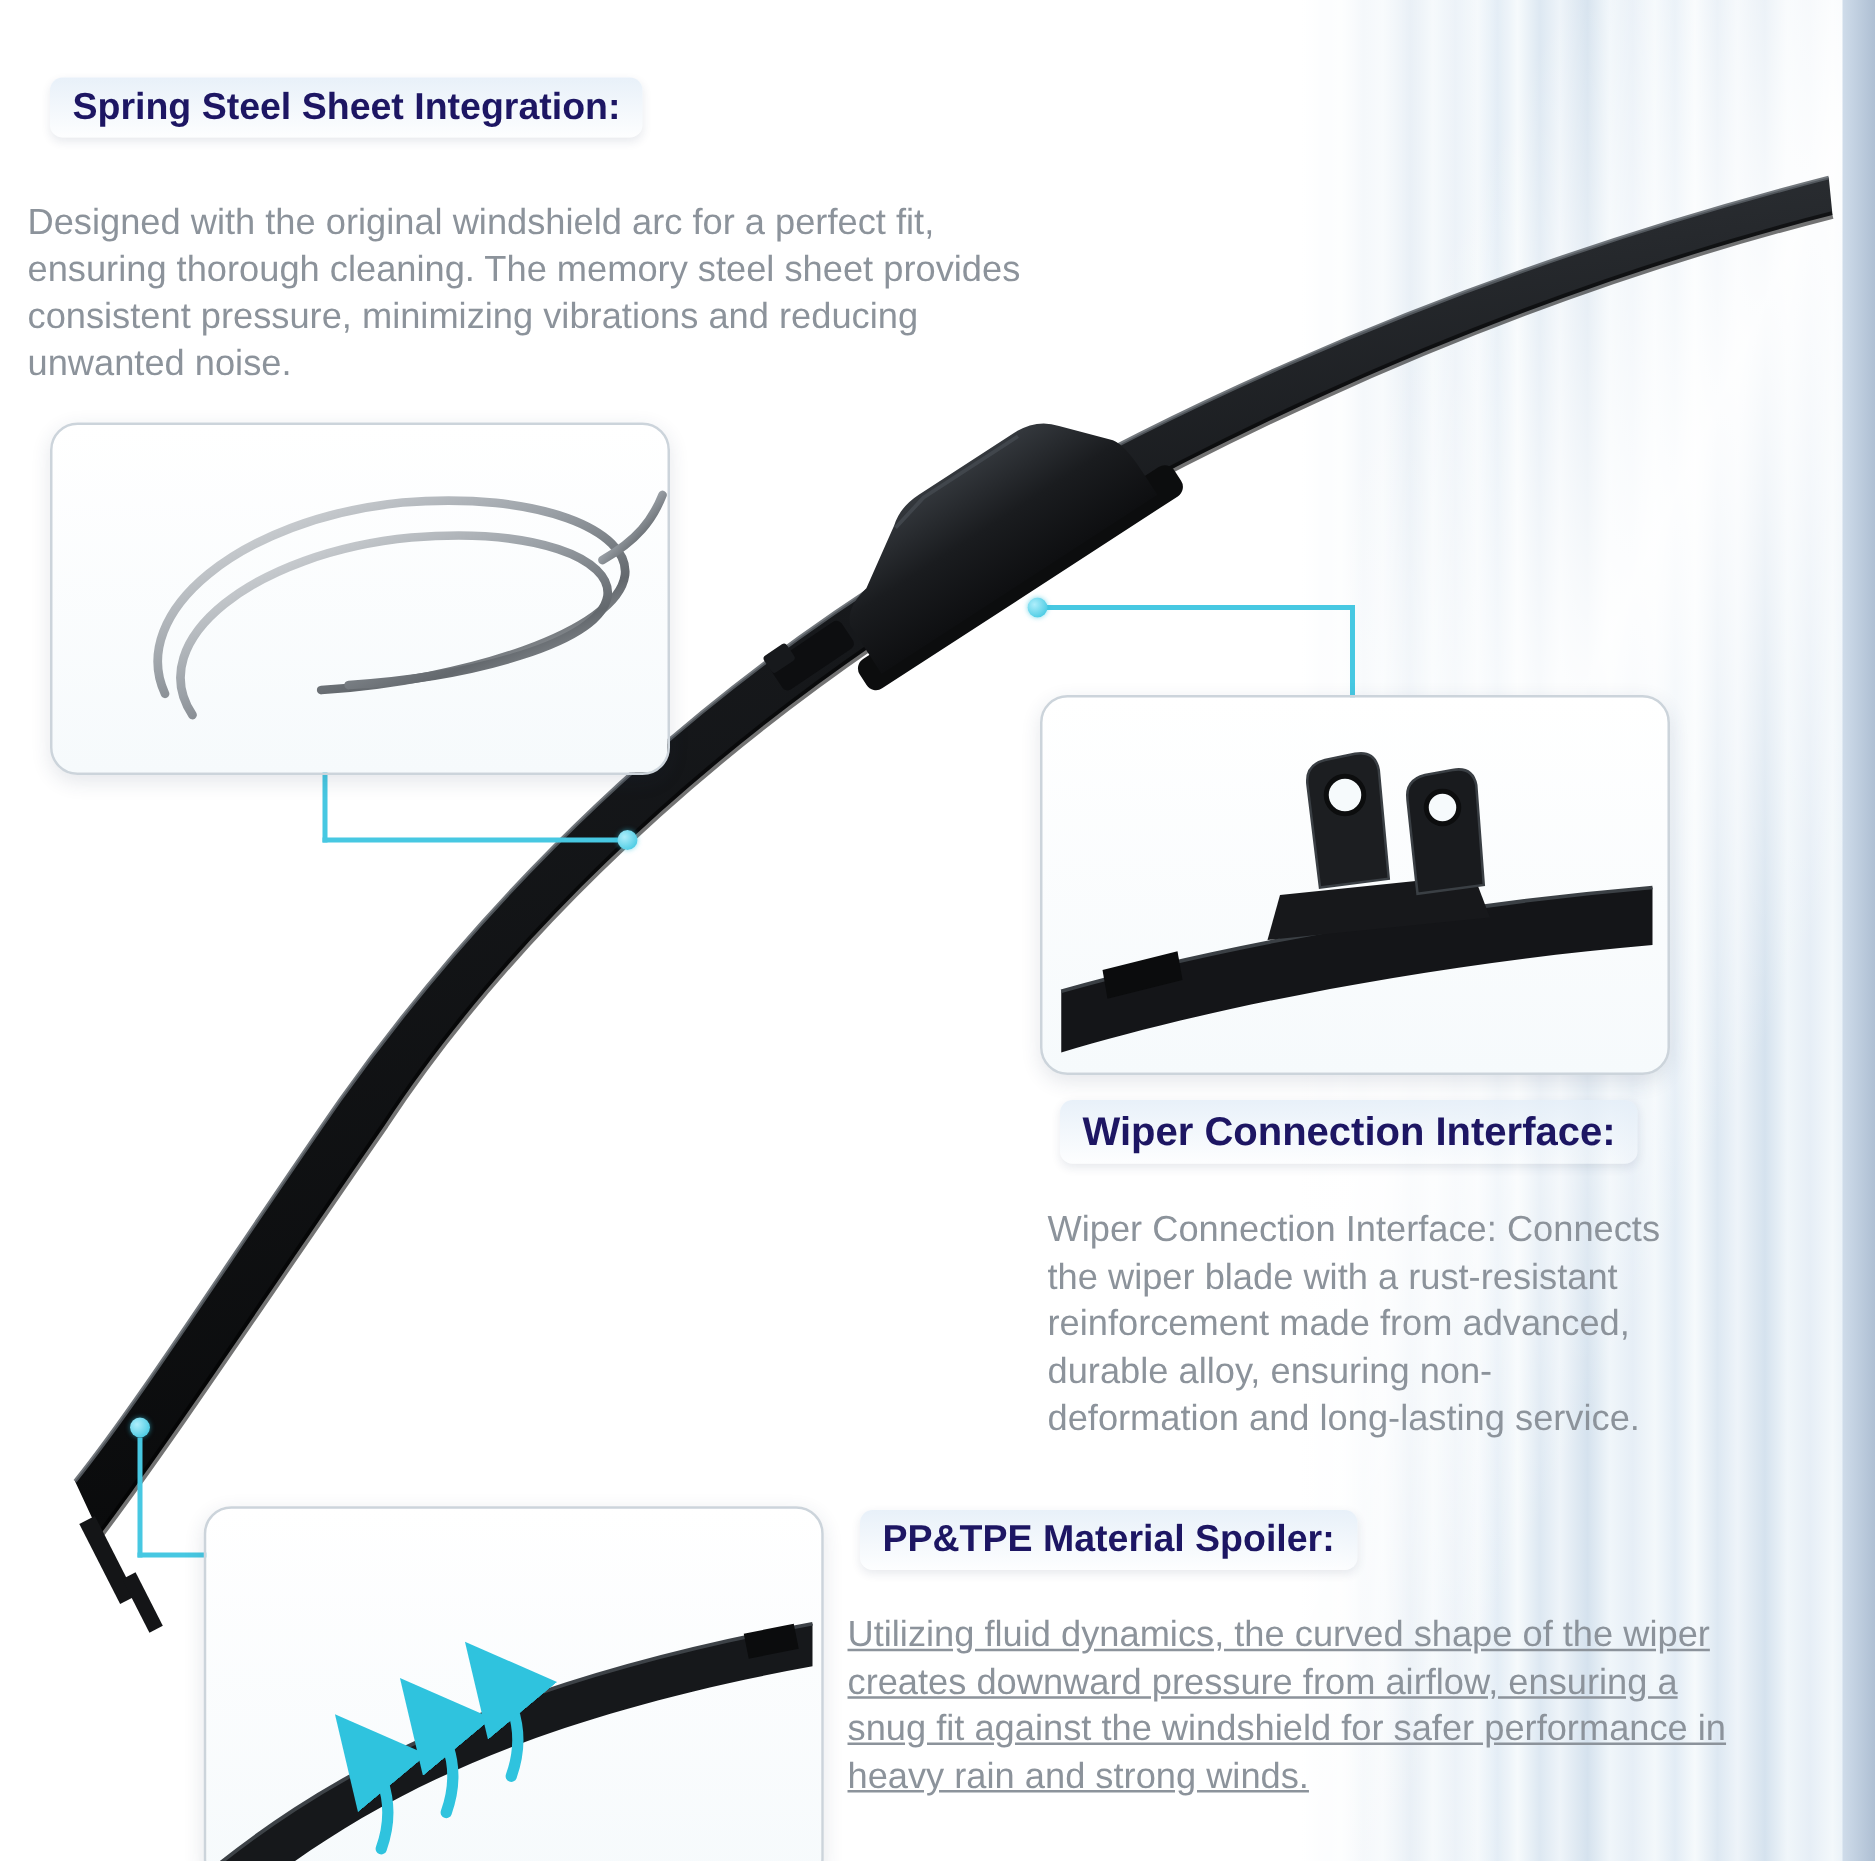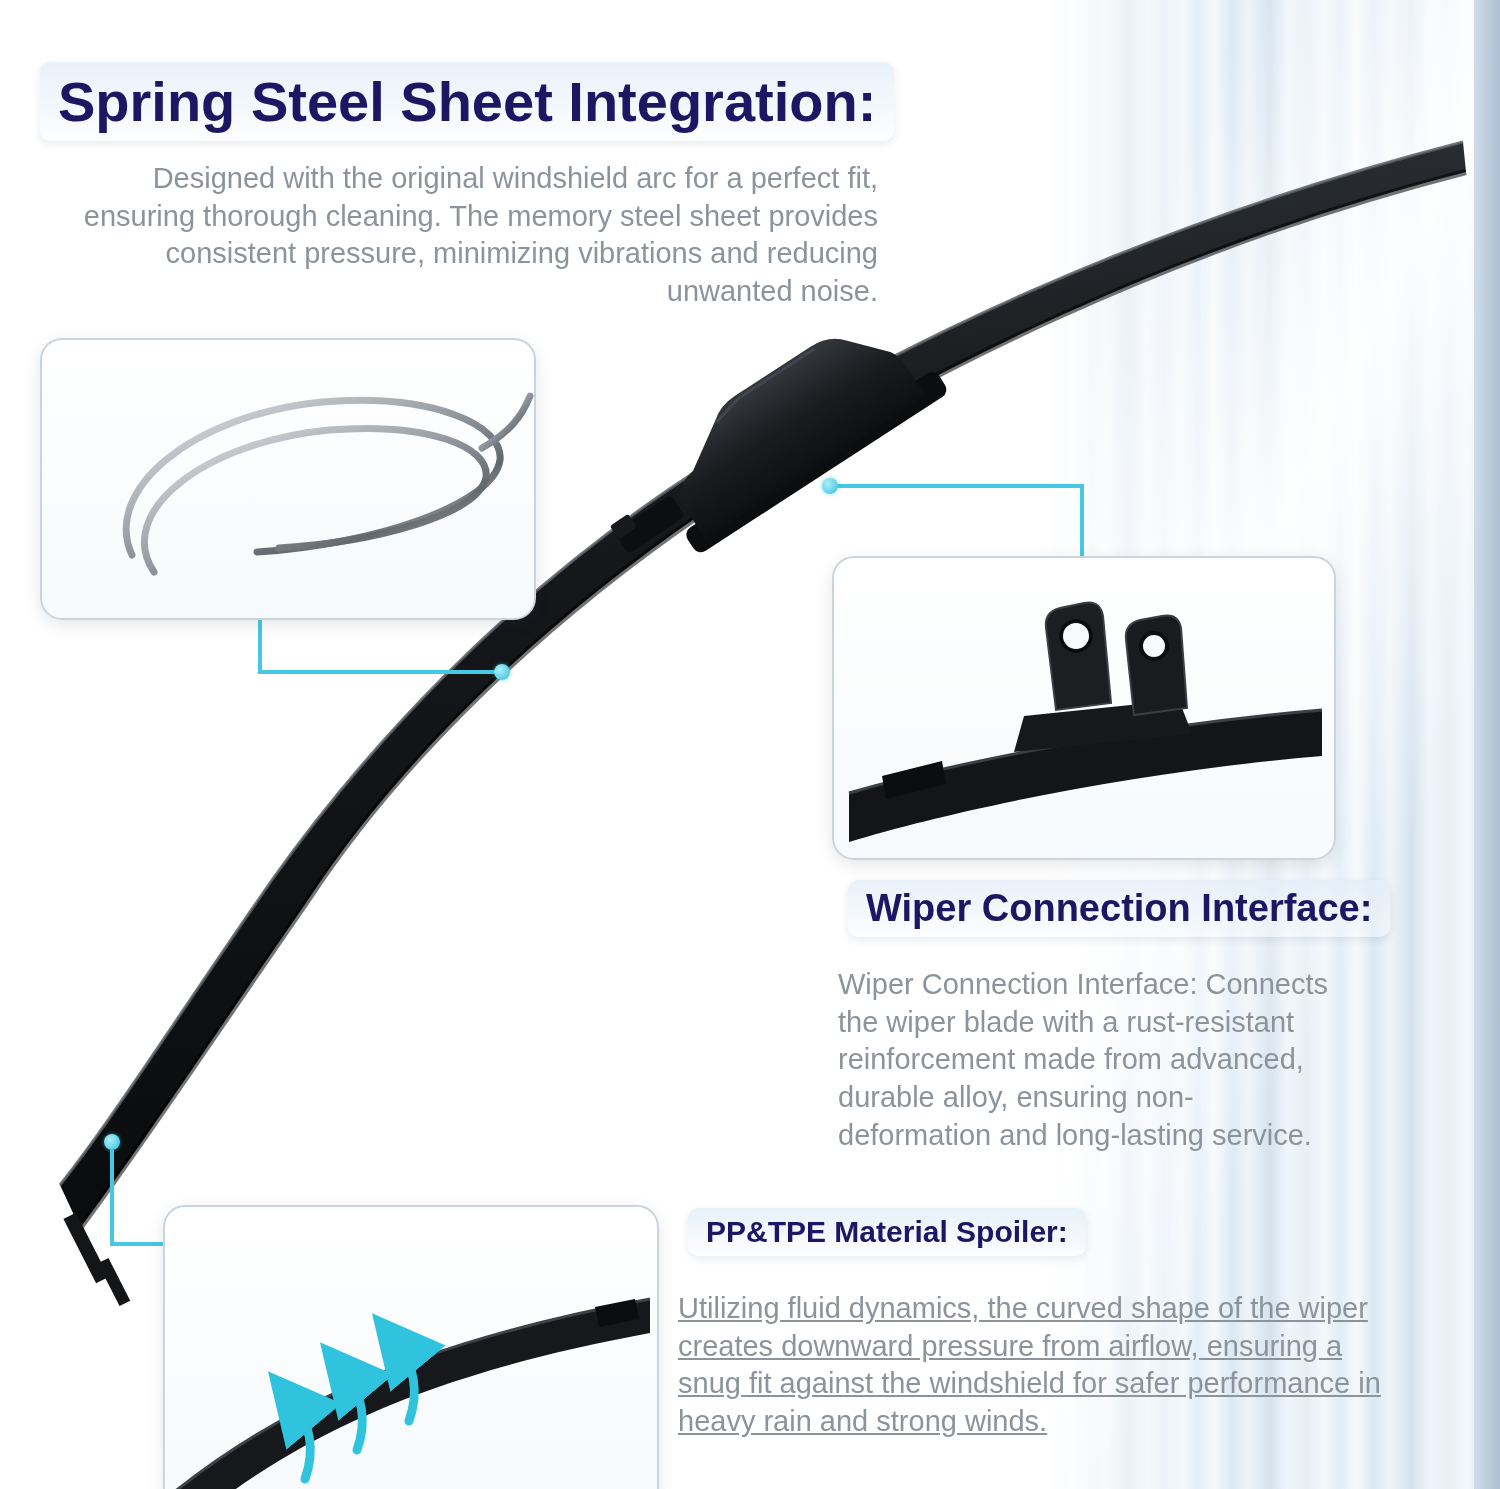--- a/index.html
+++ b/index.html
@@ -41,27 +41,27 @@
   #inset-steel{left:40px;top:338px;width:492px;height:278px;}
   #inset-connector{left:832px;top:556px;width:500px;height:300px;}
   #inset-spoiler{left:163px;top:1205px;width:492px;height:300px;}
   
   .heading{
     position:absolute;z-index:4;color:#1d1663;font-weight:bold;
     padding:7px 18px;border-radius:10px;white-space:nowrap;
     background:linear-gradient(180deg,rgba(228,238,248,.85),rgba(250,252,254,.35));
     box-shadow:0 3px 8px rgba(30,50,90,.10);
   }
-  #h-steel{left:40px;top:62px;font-size:56px;}
-  #h-conn{left:848px;top:880px;font-size:38px;}
+  #h-steel{left:40px;top:62px;font-size:30px;}
+  #h-conn{left:848px;top:880px;font-size:32px;}
   #h-spoiler{left:688px;top:1208px;font-size:30px;}
   .body-text{
     position:absolute;z-index:4;color:#8c939b;font-size:29px;line-height:1.3;
   }
-  #p-steel{left:38px;top:160px;width:840px;text-align:right;}
+  #p-steel{left:22px;top:160px;width:840px;}
   #p-conn{left:838px;top:966px;width:505px;}
   #p-spoiler{left:678px;top:1290px;width:725px;text-decoration:underline;}
 </style>
 </head>
 <body>
 
 <div class="stripes"></div>
 <div class="edge-band"></div>
 
 <svg class="svg-layer" width="1500" height="1489" viewBox="0 0 1500 1489">

